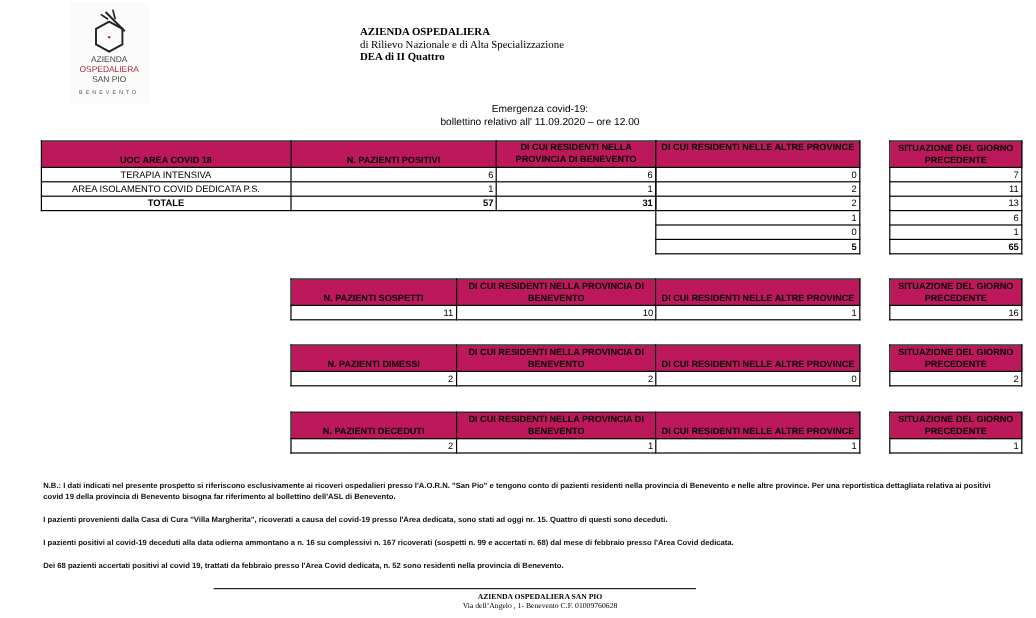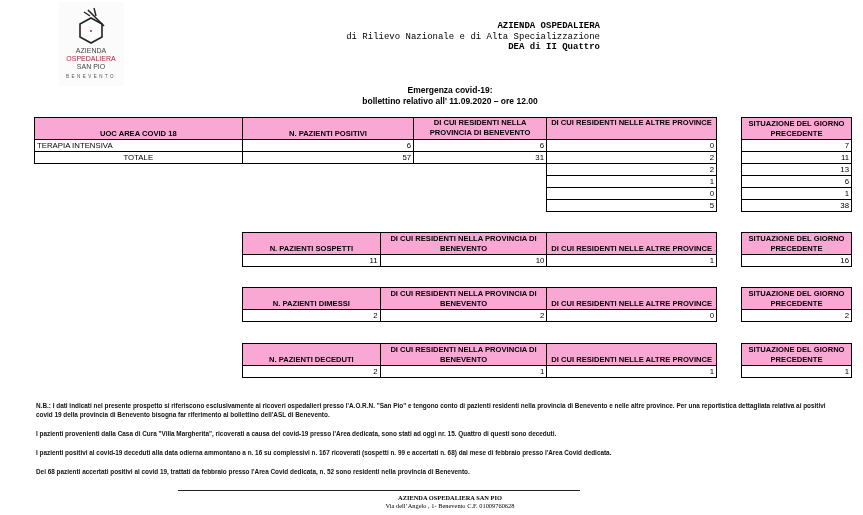--- a/index.html
+++ b/index.html
@@ -8,33 +8,33 @@
 
   
   .logo { left:58px; top:2px; width:66px; height:84px; background:#fbfbfb; text-align:center; }
   .logo svg { display:block; margin:4px auto 0; }
   .logo .l1 { font-size:7px; color:#444; line-height:8px; margin-top:1px; font-family:"Liberation Sans", sans-serif; }
   .logo .l2 { font-size:7px; color:#b0243a; line-height:8px; }
   .logo .l3 { font-size:7px; color:#444; line-height:8px; }
   .logo .l4 { font-size:4.5px; color:#555; letter-spacing:2.5px; line-height:8px; margin-top:2px; }
 
   
-  .hdr { left:300px; top:21px; width:300px; text-align:right; font-family:Liberation Mono, monospace; font-size:9px; line-height:10.5px; }
+  .hdr { left:300px; top:21px; width:300px; text-align:left; font-family:Liberation Serif, serif; font-size:9px; line-height:10.5px; }
   .hdr .h1 { font-weight:bold; }
   .hdr .h2 { color:#c0392b; }
   .hdr .h4 { font-weight:bold; }
-  .title { left:300px; top:85px; width:300px; text-align:center; font-size:8.5px; font-weight:bold; line-height:11px; }
+  .title { left:300px; top:85px; width:300px; text-align:center; font-size:8.5px; font-weight:normal; line-height:11px; }
 
   
   table { border-collapse:collapse; position:absolute; font-family:"Liberation Sans", sans-serif; font-size:7.8px; }
   td, th { border:1px solid #000; padding:0 2px; height:11px; line-height:10px; }
-  th { background:#f9a8d4; font-weight:bold; text-align:center; font-size:7.6px; vertical-align:bottom; }
+  th { background:#be185d; font-weight:bold; text-align:center; font-size:7.6px; vertical-align:bottom; }
   td.num { text-align:right; }
-  td.lbl { text-align:left; }
-  tr.tot td { font-weight:normal; }
+  td.lbl { text-align:center; }
+  tr.tot td { font-weight:bold; }
   tr.tot td.lbl { text-align:center; }
   th.tall { height:21px; }
 
   
   .notes { left:36px; top:401px; width:800px; font-size:6.4px; font-weight:bold; line-height:9px; color:#111; }
   .notes p { margin:0 0 10px 0; }
 
   
   .footline { left:178px; top:490px; width:402px; height:0; border-top:1.5px solid #222; }
   .foot { left:300px; top:494px; width:300px; text-align:center; font-family:"Liberation Serif", serif; font-size:6.4px; line-height:8px; }
@@ -78,20 +78,25 @@
       <tr>
     <th class="tall">UOC AREA COVID 18</th>
     <th class="tall">N. PAZIENTI POSITIVI</th>
     <th class="tall" style="vertical-align:top;">DI CUI RESIDENTI NELLA PROVINCIA DI BENEVENTO</th>
   </tr>
   <tr>
     <td class="lbl">TERAPIA INTENSIVA</td>
     <td class="num">6</td>
     <td class="num">6</td>
   </tr>
+  <tr>
+    <td class="lbl">AREA ISOLAMENTO COVID DEDICATA P.S.</td>
+    <td class="num">1</td>
+    <td class="num">1</td>
+  </tr>
   <tr class="tot">
     <td class="lbl">TOTALE</td>
     <td class="num">57</td>
     <td class="num">31</td>
   </tr>
 </tbody>
   </table>
 
 <table style="left:546px; top:117px; width:171px;">
   <tbody>
@@ -133,21 +138,21 @@
   <tr>
         <td class="num">13</td>
       </tr>
   <tr>
         <td class="num">6</td>
       </tr>
   <tr>
         <td class="num">1</td>
       </tr>
   <tr class="tot">
-        <td class="num">38</td>
+        <td class="num">65</td>
       </tr>
 </tbody>
   </table>
 
 <table style="left:242px; top:232px; width:475px;">
   <colgroup>
       <col style="width:138px">
       <col style="width:167px">
       <col style="width:170px">
     </colgroup>

